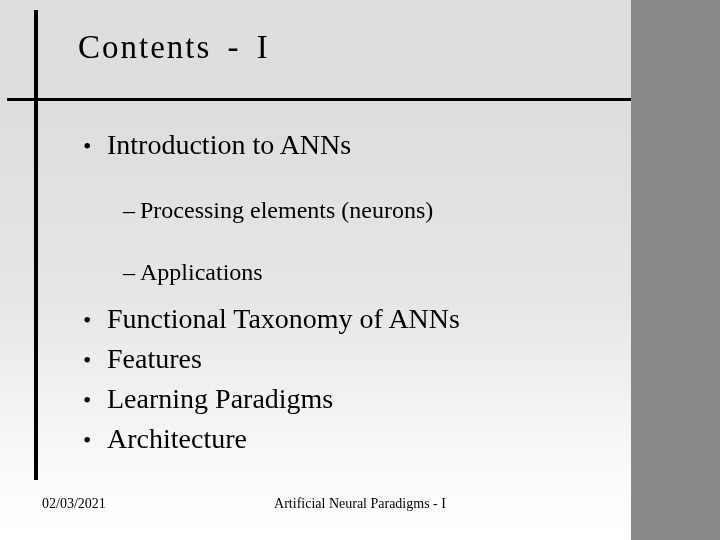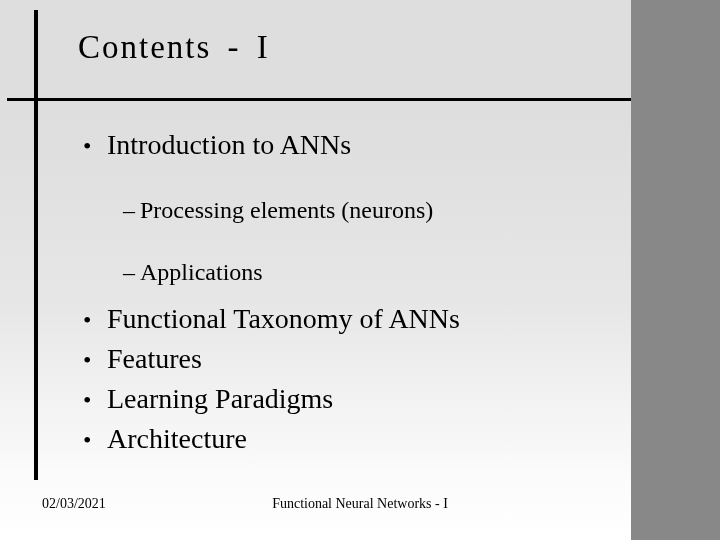--- a/index.html
+++ b/index.html
@@ -94,16 +94,16 @@
     <div class="line l1">
       <span class="marker">•</span><span>Learning Paradigms</span>
     </div>
     <div class="line l1">
       <span class="marker">•</span><span>Architecture</span>
     </div>
   </div>
 
   <div class="footer">
     <span class="date">02/03/2021</span>
-    <span class="ftitle">Functional Neural Networks - I</span>
+    <span class="ftitle">Artificial Neural Paradigms - I</span>
     <span class="fpage">4</span>
   </div>
 </div>
 
 </body></html>

